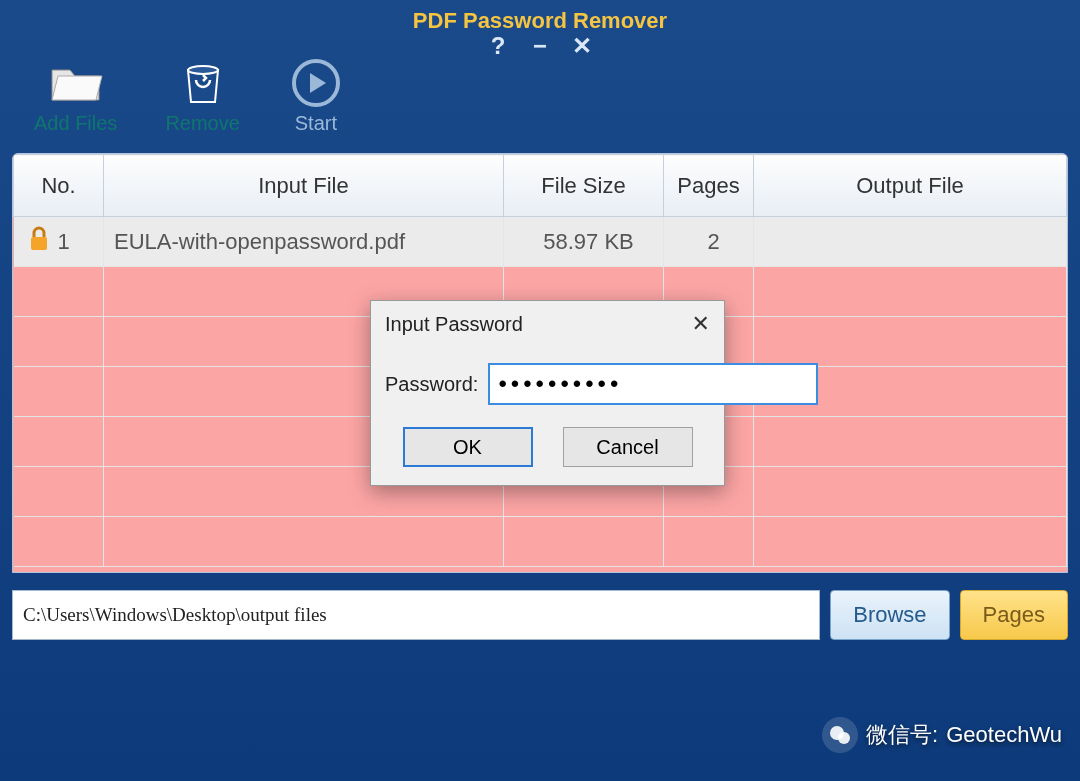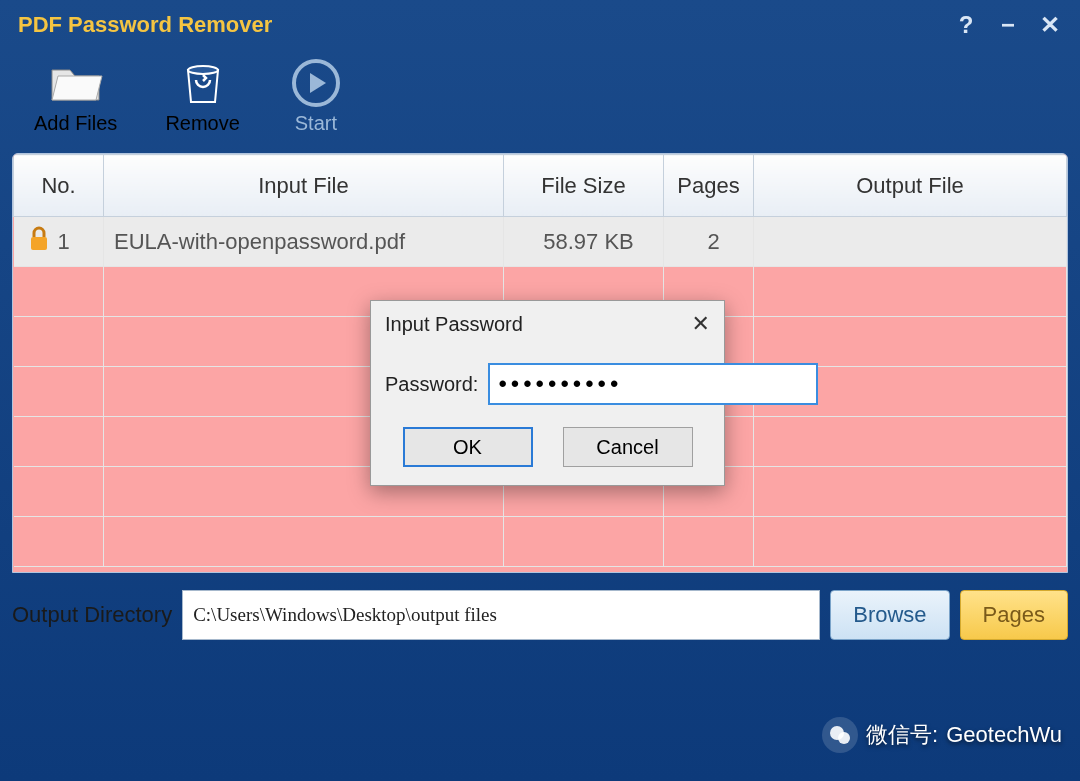--- a/index.html
+++ b/index.html
@@ -9,20 +9,21 @@
     background: linear-gradient(180deg, #1a4a8a 0%, #0d3a7a 100%);
     position: relative;
     overflow: hidden;
   }
   .titlebar {
     display: flex;
     justify-content: space-between;
     align-items: center;
     padding: 8px 18px 4px 18px;
     height: 46px;
+    flex-direction: column;
   }
   .title {
     color: #f5c542;
     font-size: 22px;
     font-weight: bold;
   }
   .win-controls { display: flex; gap: 18px; }
   .win-btn {
     color: #d9e6f5;
     font-size: 24px;
@@ -45,21 +46,21 @@
     cursor: pointer;
     color: #fff;
   }
   .tool-icon {
     width: 56px;
     height: 46px;
     display: flex;
     align-items: center;
     justify-content: center;
   }
-  .tool-label { font-size: 20px; color: #000000; }
+  .tool-label { font-size: 20px; color: #0f766e; }
   .content-panel {
     background: #fca5a5;
     margin: 0 12px;
     border-radius: 6px 6px 0 0;
     height: 420px;
     overflow: hidden;
     border: 1px solid #b0c4de;
   }
   table { width: 100%; border-collapse: collapse; table-layout: fixed; }
   thead th {
@@ -315,21 +316,20 @@
           <td></td>
           <td></td>
           <td></td>
           <td></td>
         </tr>
     </tbody>
   </table>
 </div>
 
 <div class="bottom-panel">
-  <span class="bottom-label">Output Directory</span>
   <input class="path-input" type="text" value="C:\Users\Windows\Desktop\output files" style="">
   <button class="btn btn-browse">Browse</button>
   <button class="btn btn-open">Pages</button>
 </div>
 
 <div class="dialog">
   <div class="dlg-title">
     <span>Input Password</span>
     <span class="dlg-close">✕</span>
   </div>

